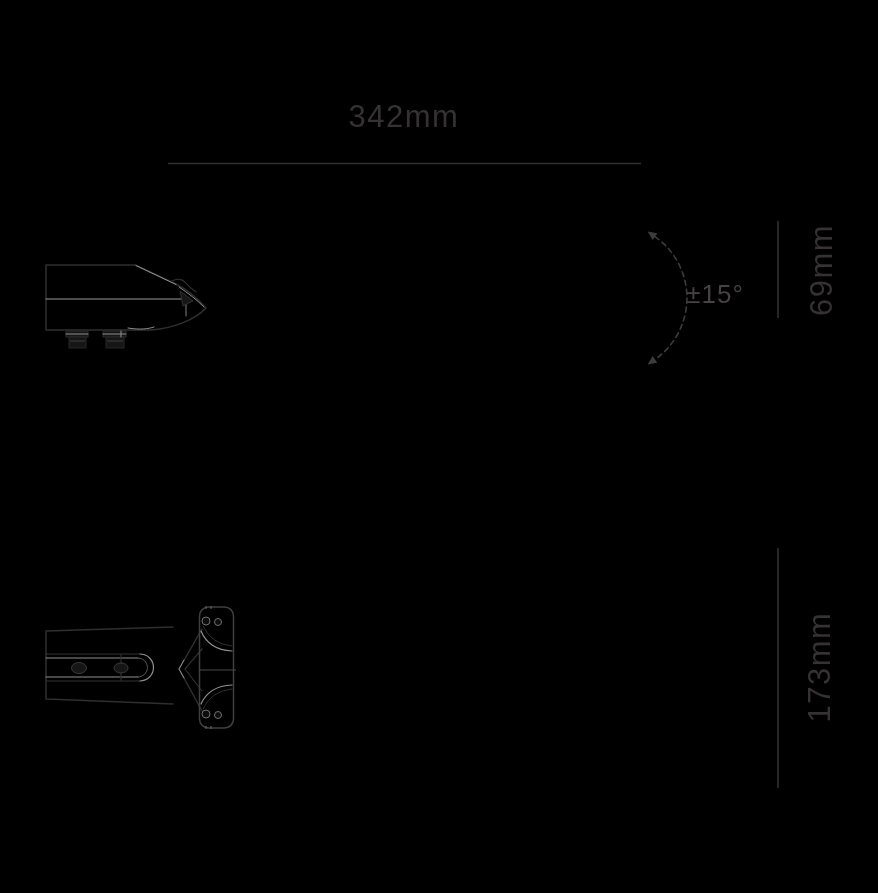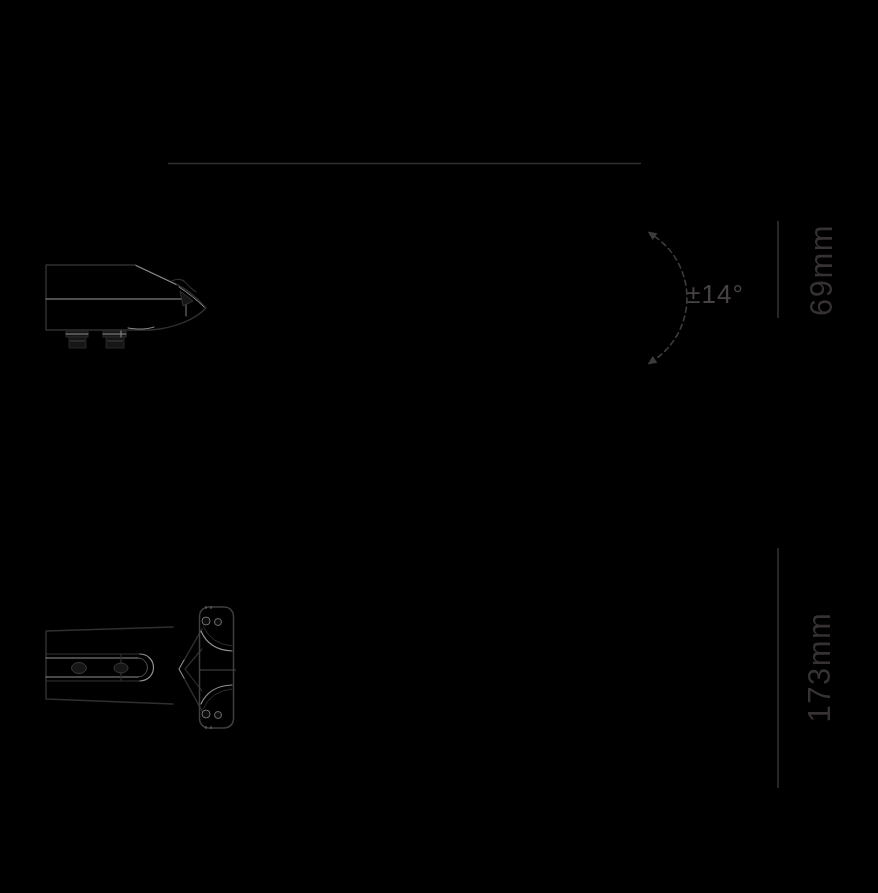--- a/index.html
+++ b/index.html
@@ -138,19 +138,20 @@
         <circle cx="218" cy="715" r="3.5" fill="#0d0d0d" stroke="#707070" stroke-width="1"></circle>
 
         <line x1="206" y1="606" x2="206" y2="609" stroke="#6a6a6a" stroke-width="1"></line>
         <line x1="211" y1="606" x2="211" y2="609" stroke="#6a6a6a" stroke-width="1"></line>
         <line x1="206" y1="726" x2="206" y2="729" stroke="#6a6a6a" stroke-width="1"></line>
         <line x1="211" y1="726" x2="211" y2="729" stroke="#6a6a6a" stroke-width="1"></line>
       </g>
     </g>
   </svg>
 
+  <div class="dim-label label-342">342mm</div>
 
   <div class="dim-label label-69">69mm</div>
 
   <div class="dim-label label-173">173mm</div>
 
-  <div class="label-angle">±14°</div>
+  <div class="label-angle">±15°</div>
 </div>
 
 </body></html>

